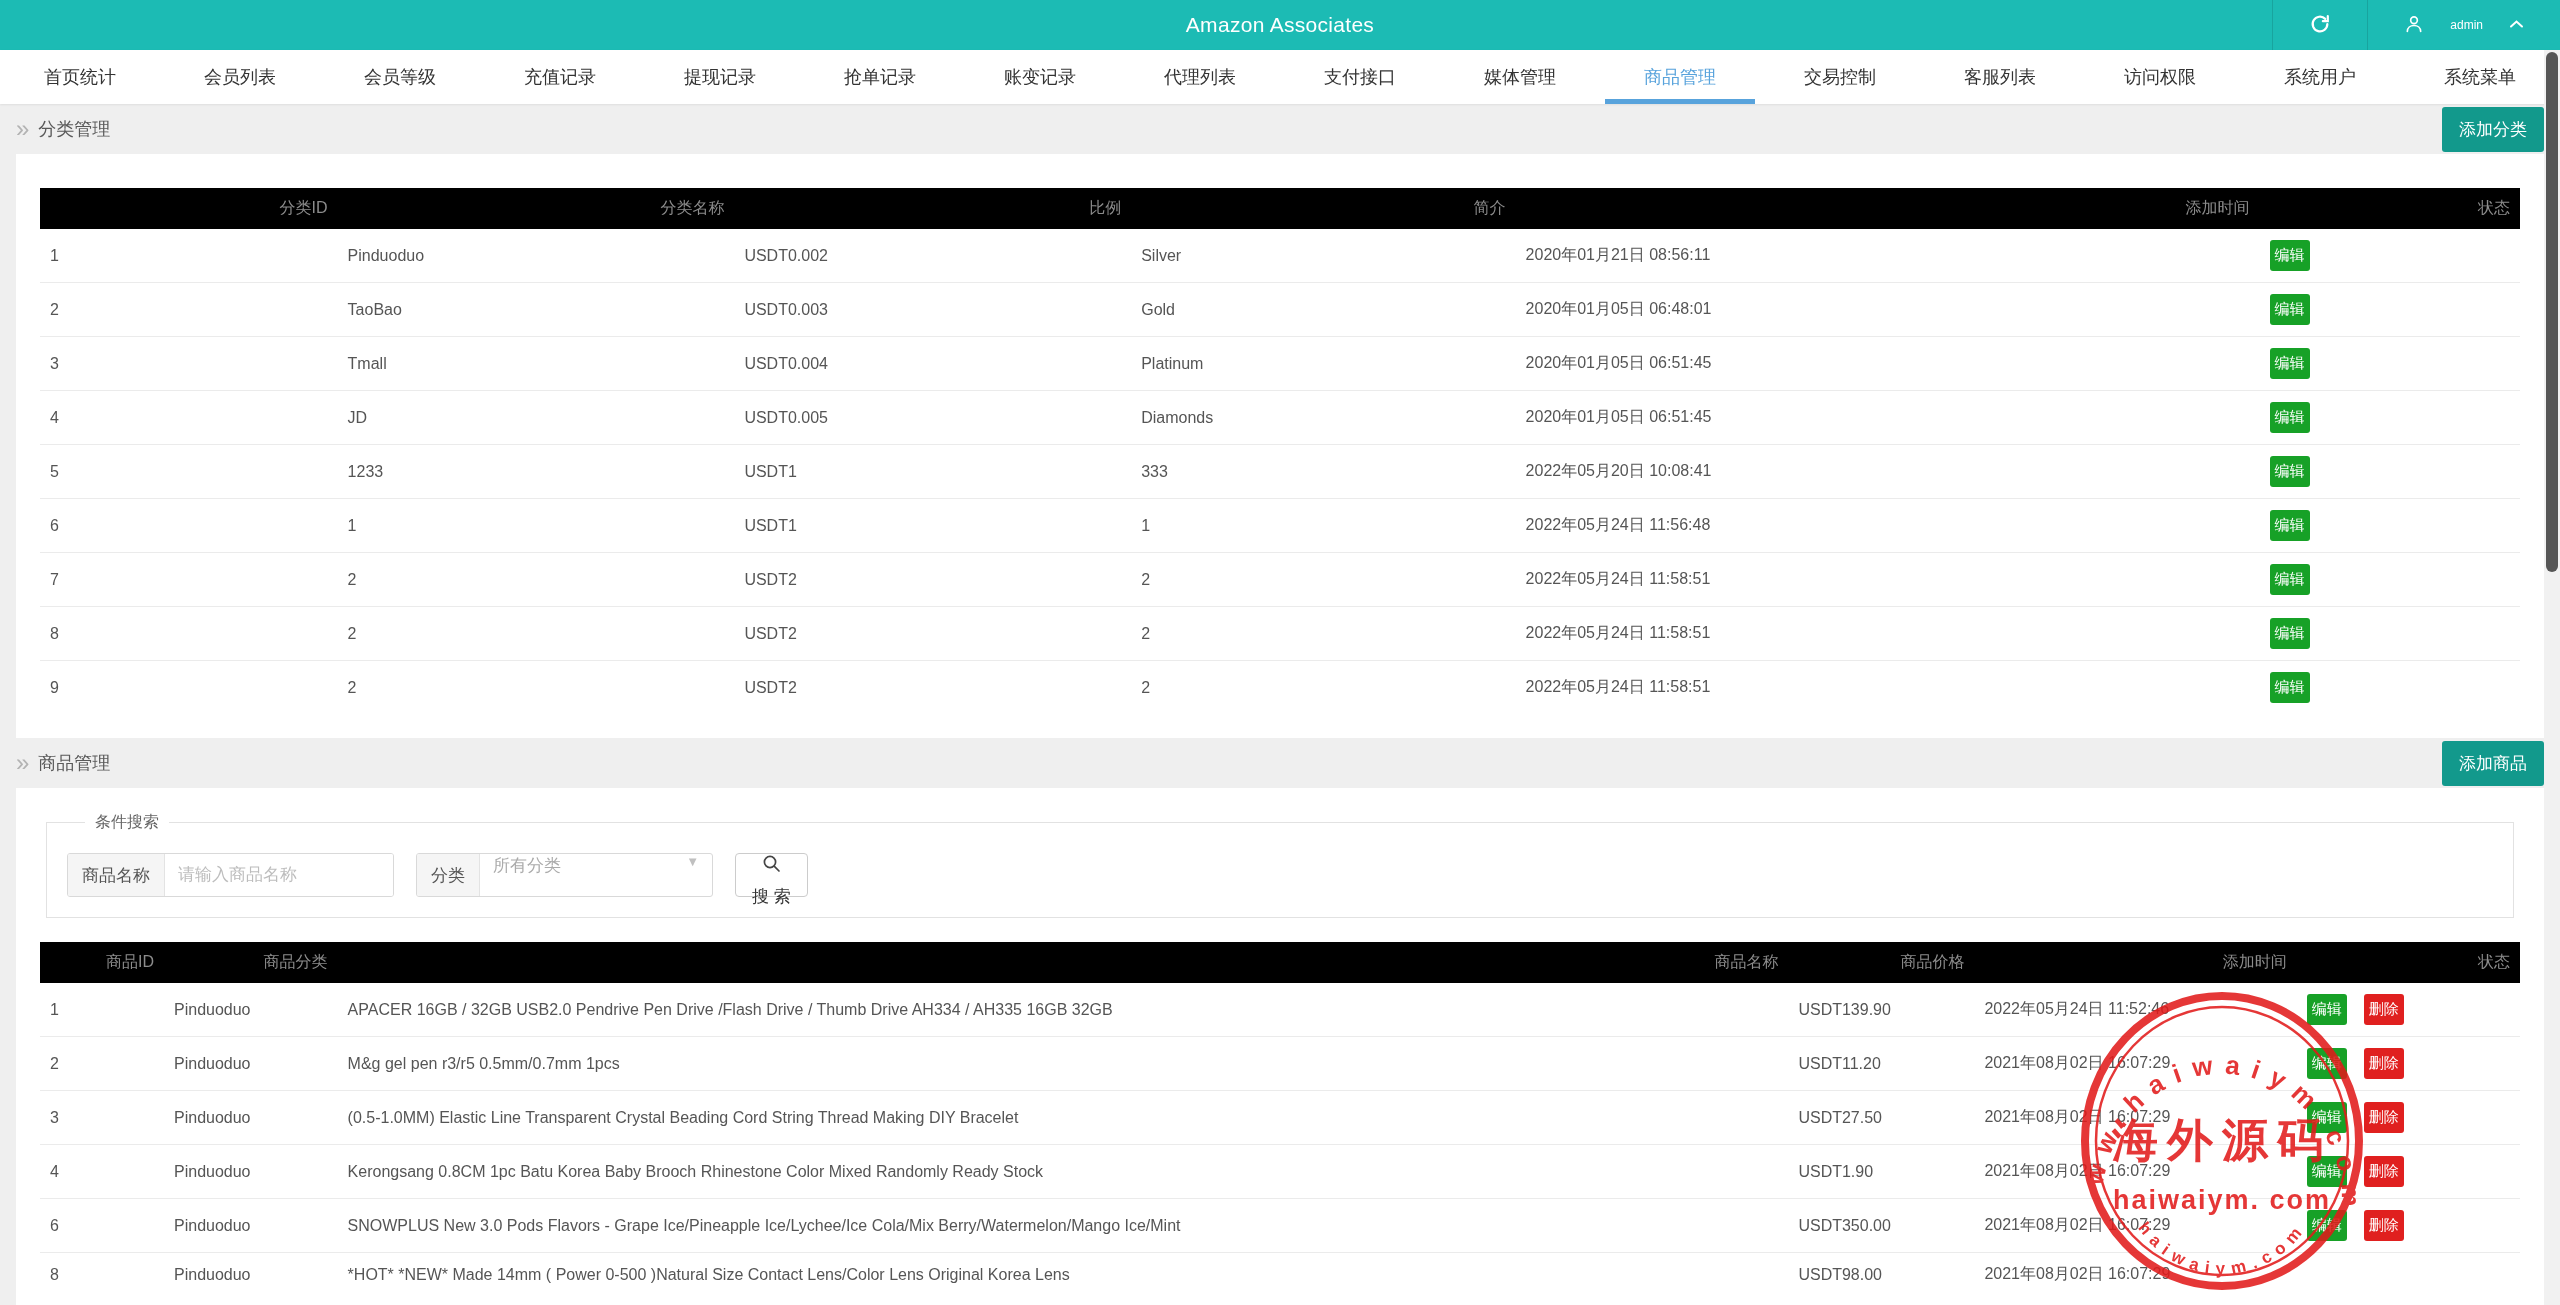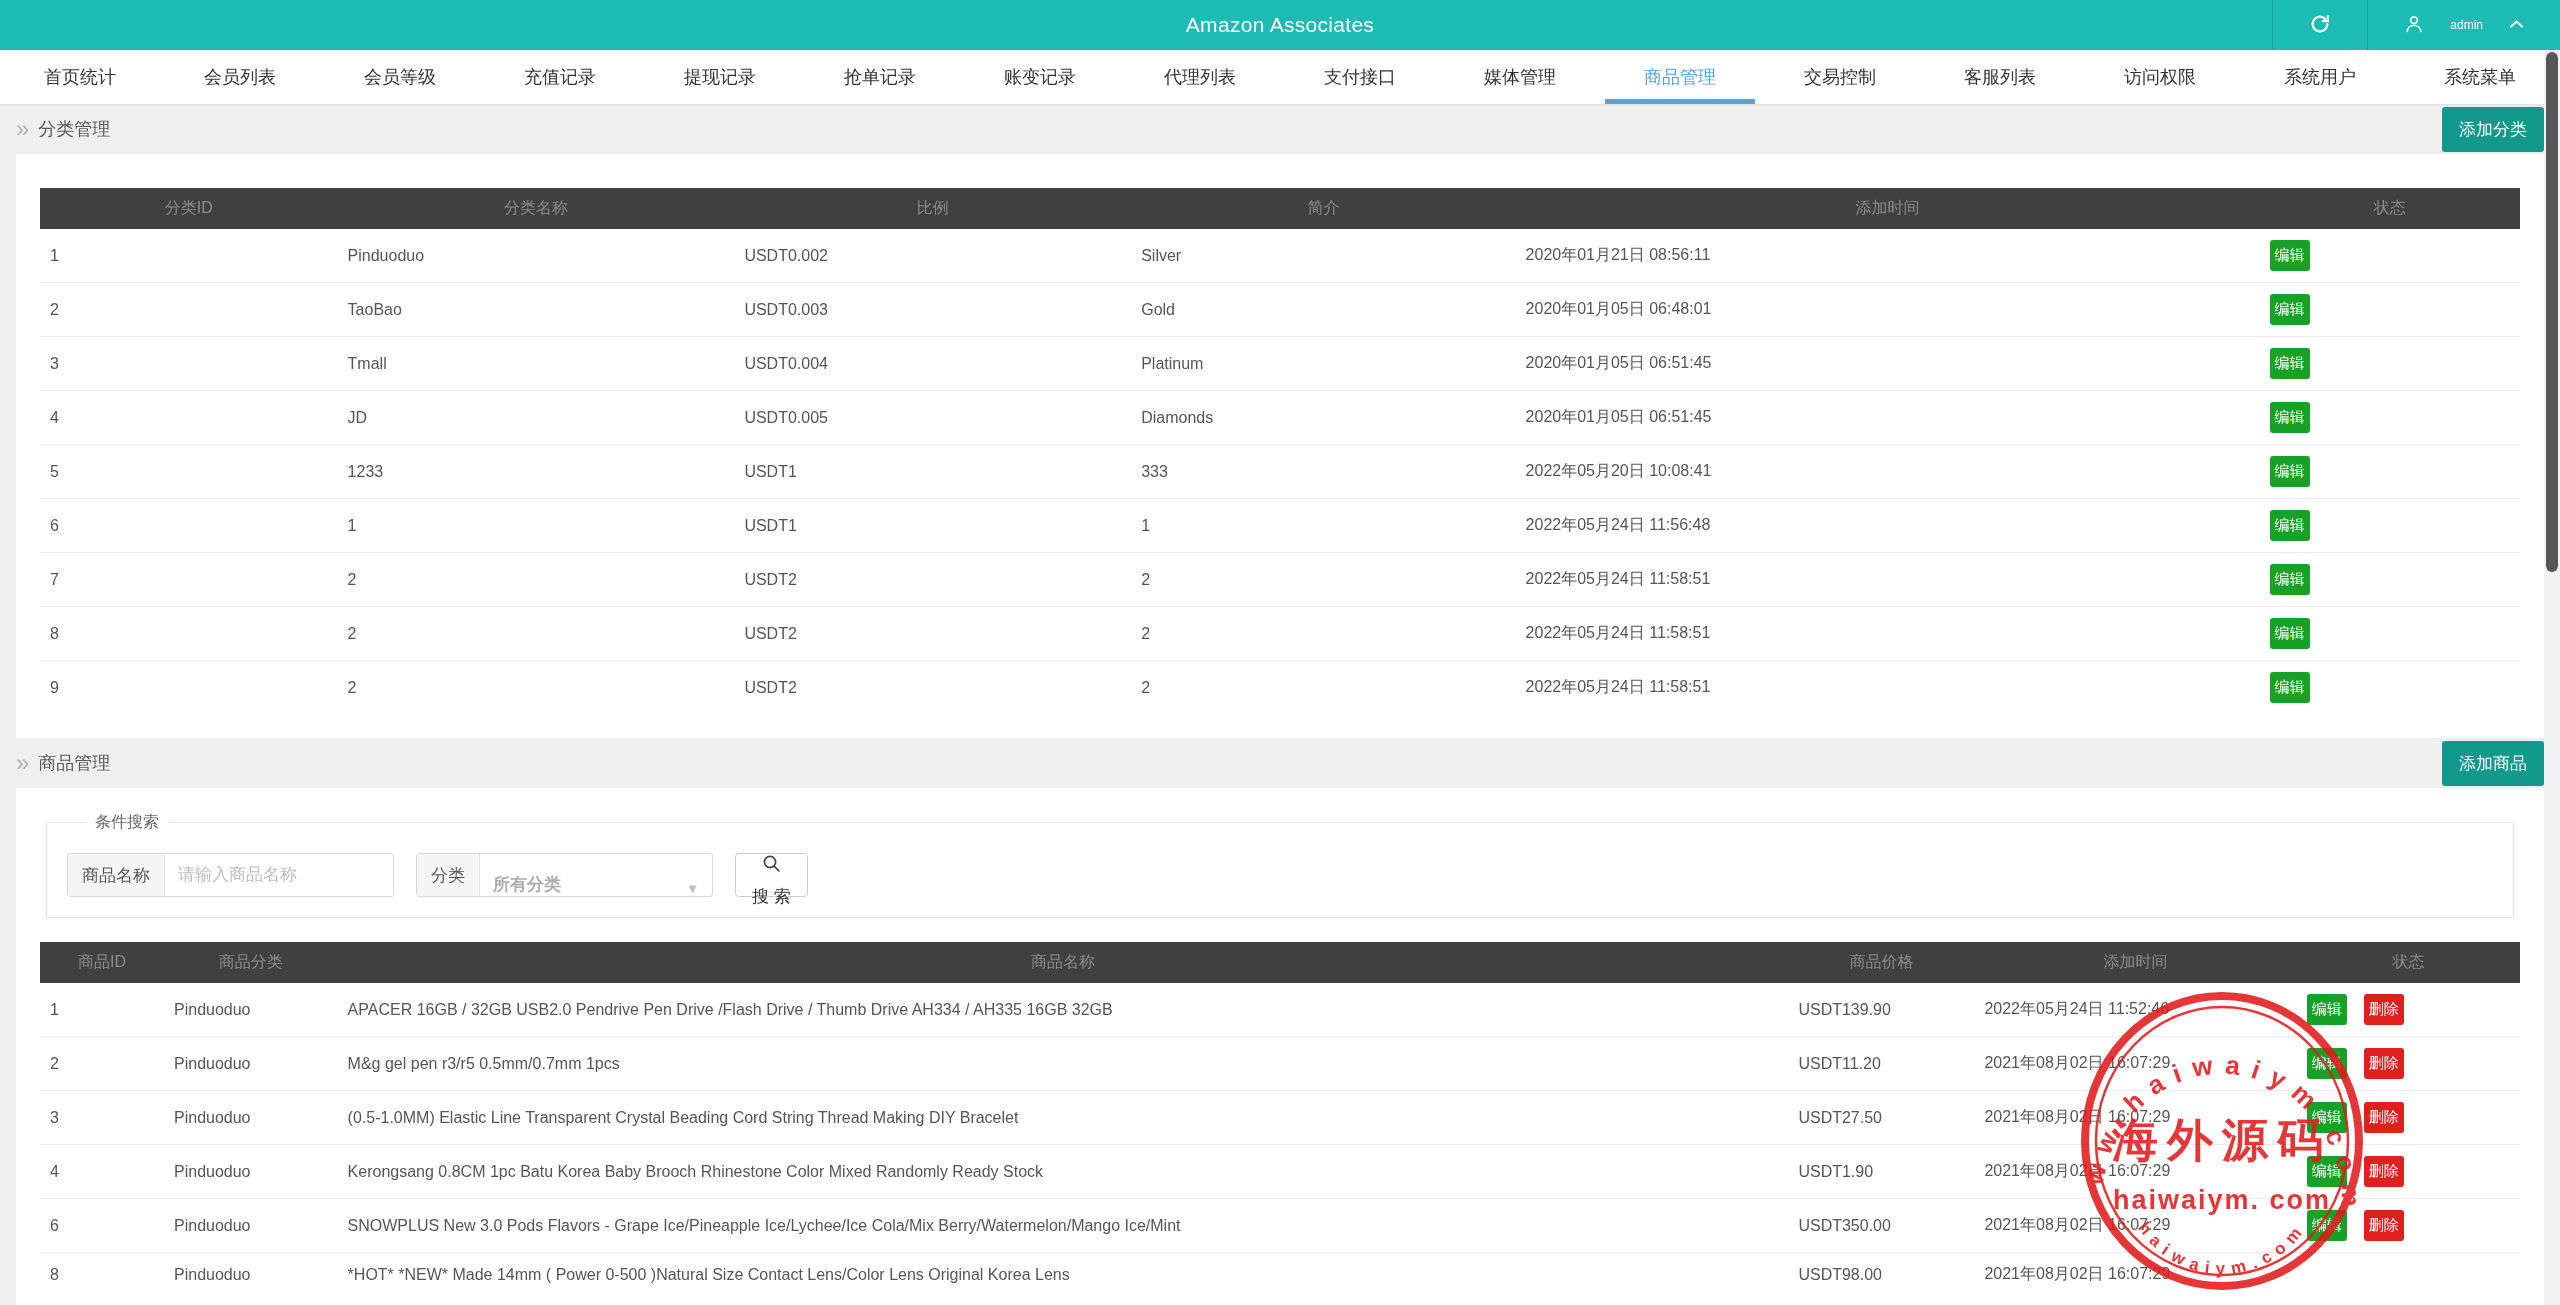--- a/index.html
+++ b/index.html
@@ -37,22 +37,22 @@
               border:none; border-radius:3px; font-size:17px; padding:11px 17px;
               cursor:pointer; font-family:inherit; }
 
   
   .card { background:#fff; margin:0 16px; padding:24px; }
   .card-1 { padding-top:34px; }
   .card-2 { padding-top:20px; min-height:600px; }
 
   
   table { width:100%; border-collapse:collapse; table-layout:fixed; }
-  thead th { background:#404040; color:#8c8c8c; font-weight:normal; font-size:16px;
-             text-align:center; padding:10px 10px; white-space:nowrap; overflow:hidden; }
+  thead th { background:#000000; color:#8c8c8c; font-weight:normal; font-size:16px;
+             text-align:right; padding:10px 10px; white-space:nowrap; overflow:hidden; }
   tbody td { font-size:16px; color:#555; padding:11px 10px; border-top:1px solid #ebebeb;
              white-space:nowrap; overflow:hidden; text-overflow:clip; }
   tbody tr:first-child td { border-top:none; }
   #category-table th:nth-child(1){width:12%}   #category-table th:nth-child(2){width:16%}
   #category-table th:nth-child(3){width:16%}   #category-table th:nth-child(4){width:15.5%}
   #category-table th:nth-child(5){width:30%}   #category-table th:nth-child(6){width:10.5%}
   #product-table th:nth-child(1){width:5%}     #product-table th:nth-child(2){width:7%}
   #product-table th:nth-child(3){width:58.5%}  #product-table th:nth-child(4){width:7.5%}
   #product-table th:nth-child(5){width:13%}    #product-table th:nth-child(6){width:9%}
 
@@ -73,22 +73,22 @@
   legend { font-size:16px; color:#666; padding:0 10px; margin-left:18px; }
   .filters { display:flex; align-items:center; margin-top:6px; }
   .input-group { display:inline-flex; align-items:stretch; height:44px;
                  border:1px solid #d9d9d9; border-radius:3px; overflow:hidden;
                  margin-right:22px; background:#fff; }
   .ig-addon { background:#f5f5f5; color:#555; font-size:17px; display:flex;
               align-items:center; padding:0 14px; border-right:1px solid #e3e3e3; }
   .ig-input { border:none; outline:none; width:228px; padding:0 13px; font-size:17px;
               color:#333; font-family:inherit; }
   .ig-input::placeholder { color:#bdbdbd; }
-  .ig-select { display:flex; align-items:flex-end; justify-content:space-between;
-               width:232px; padding:0 13px; color:#ababab; font-size:17px; cursor:pointer;font-weight:bold; }
+  .ig-select { display:flex; align-items:flex-start; justify-content:space-between;
+               width:232px; padding:0 13px; color:#ababab; font-size:17px; cursor:pointer; }
   .ig-caret { color:#c0c0c0; font-size:13px; }
   .btn-search { height:44px; display:inline-flex; align-items:center; gap:7px;
                 background:#fff; border:1px solid #ccc; border-radius:4px;
                 font-size:17px; color:#333; padding:0 16px; cursor:pointer;
                 font-family:inherit;flex-direction:column; }
 
   
   .stamp { position:absolute; left:2076px; top:988px; opacity:.87; pointer-events:none; z-index:5; }
   .stamp text, .stamp textPath { fill:var(--stamp-red,#E21A1A); font-family:inherit; font-weight:bold; }
   .st-arc-top    { font-size:26px; letter-spacing:11px; }

